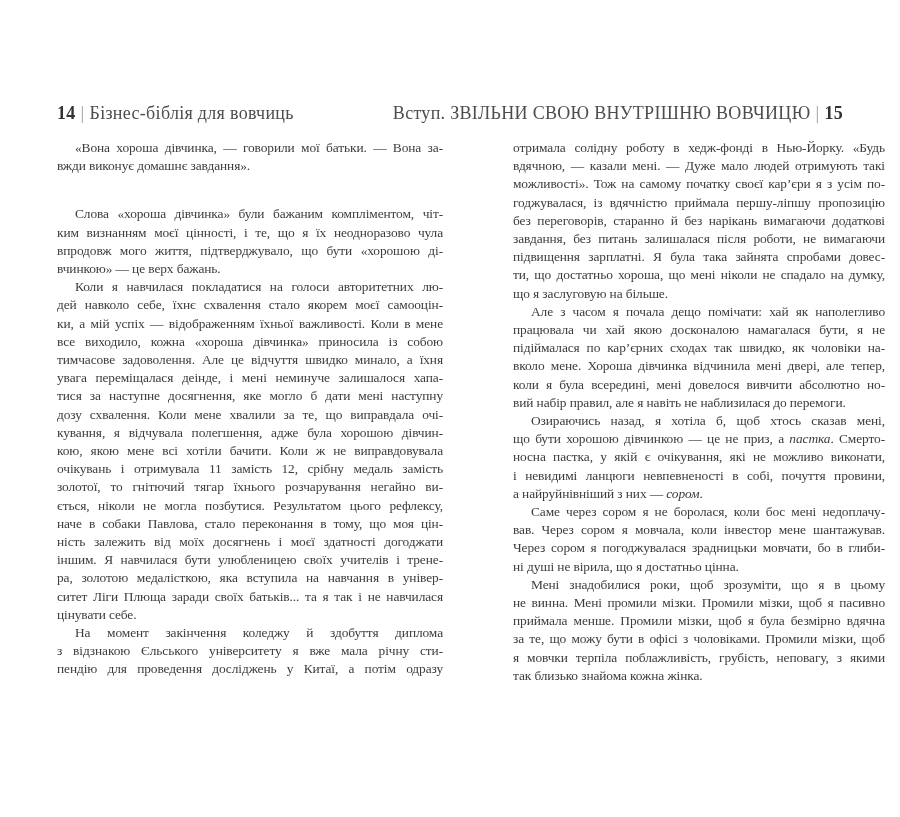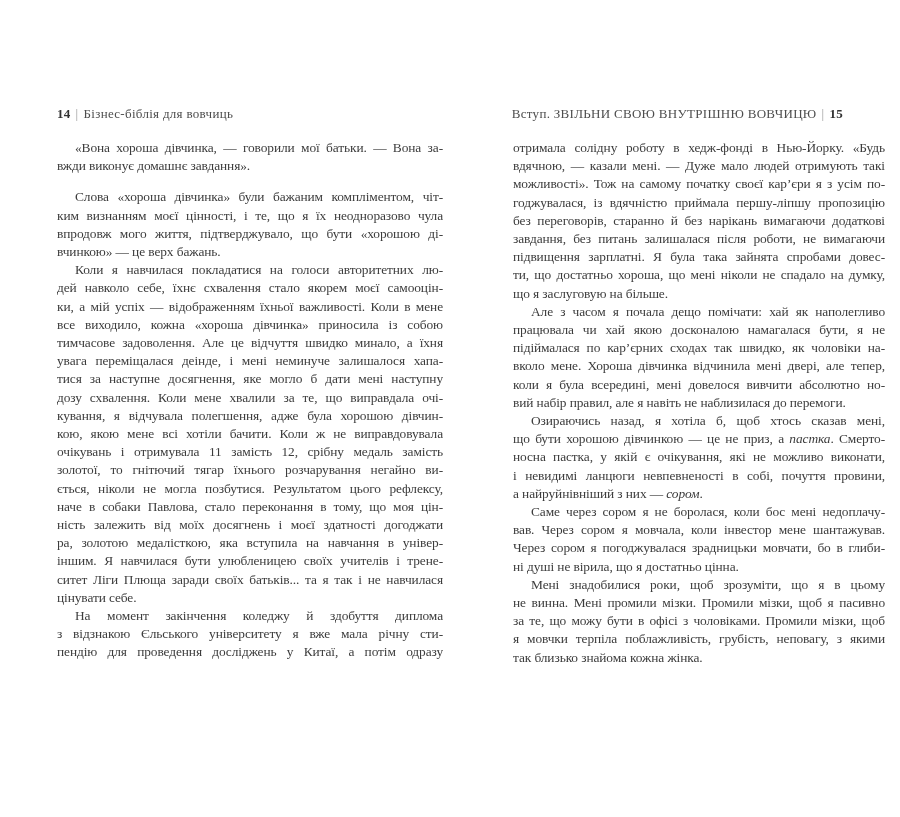--- a/index.html
+++ b/index.html
@@ -11,21 +11,21 @@
     position: relative;
     width: 900px;
     height: 817px;
     background: #ffffff;
     overflow: hidden;
     font-family: "Liberation Serif", "DejaVu Serif", serif;
   }
   .page-header {
     position: absolute;
     top: 106px;
-    font-size: 13px;
+    font-size: 18px;
     line-height: 15px;
     color: #4d4d4d;
     letter-spacing: 0.3px;
     white-space: nowrap;
   }
   .page-header.left  { left: 57px; }
   .page-header.right { right: 57px; text-align: left; }
   .pagenum { font-weight: bold; color: #333333; }
   .sep { color: #9a9a9a; padding: 0 5px; font-weight: normal; }
   .header-title { color: #4d4d4d; }
@@ -35,21 +35,21 @@
     top: 139px;
     font-size: 13.4px;
     line-height: 18.2px;
     color: #3c3c3c;
     letter-spacing: -0.1px;
   }
   .page-body.left  { left: 57px;  width: 386px; }
   .page-body.right { left: 513px; width: 372px; }
 
   .para { margin: 0; }
-  .para.gap-after { margin-bottom: 13px; }
+  .para.gap-after { margin-bottom: 30px; }
 
   .line {
     white-space: nowrap;
     overflow: hidden;
     text-align: justify;
     text-align-last: justify;
   }
   .line.last {
     text-align: center;
     text-align-last: left;
@@ -90,22 +90,22 @@
         <div class="line">увага переміщалася деінде, і мені неминуче залишалося хапа-</div>
         <div class="line">тися за наступне досягнення, яке могло б дати мені наступну</div>
         <div class="line">дозу схвалення. Коли мене хвалили за те, що виправдала очі-</div>
         <div class="line">кування, я відчувала полегшення, адже була хорошою дівчин-</div>
         <div class="line">кою, якою мене всі хотіли бачити. Коли ж не виправдовувала</div>
         <div class="line">очікувань і отримувала 11 замість 12, срібну медаль замість</div>
         <div class="line">золотої, то гнітючий тягар їхнього розчарування негайно ви-</div>
         <div class="line">ється, ніколи не могла позбутися. Результатом цього рефлексу,</div>
         <div class="line">наче в собаки Павлова, стало переконання в тому, що моя цін-</div>
         <div class="line">ність залежить від моїх досягнень і моєї здатності догоджати</div>
+        <div class="line">іншим. Я навчилася бути улюбленицею своїх учителів і трене-</div>
         <div class="line">ра, золотою медалісткою, яка вступила на навчання в універ-</div>
-        <div class="line">іншим. Я навчилася бути улюбленицею своїх учителів і трене-</div>
         <div class="line">ситет Ліги Плюща заради своїх батьків... та я так і не навчилася</div>
         <div class="line last">цінувати себе.</div>
       </div>
       <div class="para">
         <div class="line indent">На момент закінчення коледжу й здобуття диплома</div>
         <div class="line">з відзнакою Єльського університету я вже мала річну сти-</div>
         <div class="line">пендію для проведення досліджень у Китаї, а потім одразу</div>
       </div>
     </div>
 
@@ -138,19 +138,20 @@
       </div>
       <div class="para">
         <div class="line indent">Саме через сором я не боролася, коли бос мені недоплачу-</div>
         <div class="line">вав. Через сором я мовчала, коли інвестор мене шантажував.</div>
         <div class="line">Через сором я погоджувалася зрадницьки мовчати, бо в глиби-</div>
         <div class="line last">ні душі не вірила, що я достатньо цінна.</div>
       </div>
       <div class="para">
         <div class="line indent">Мені знадобилися роки, щоб зрозуміти, що я в цьому</div>
         <div class="line">не винна. Мені промили мізки. Промили мізки, щоб я пасивно</div>
+        <div class="line">приймала менше. Промили мізки, щоб я була безмірно вдячна</div>
         <div class="line">за те, що можу бути в офісі з чоловіками. Промили мізки, щоб</div>
         <div class="line">я мовчки терпіла поблажливість, грубість, неповагу, з якими</div>
         <div class="line last">так близько знайома кожна жінка.</div>
       </div>
     </div>
 
 </div>
 
 </body></html>

